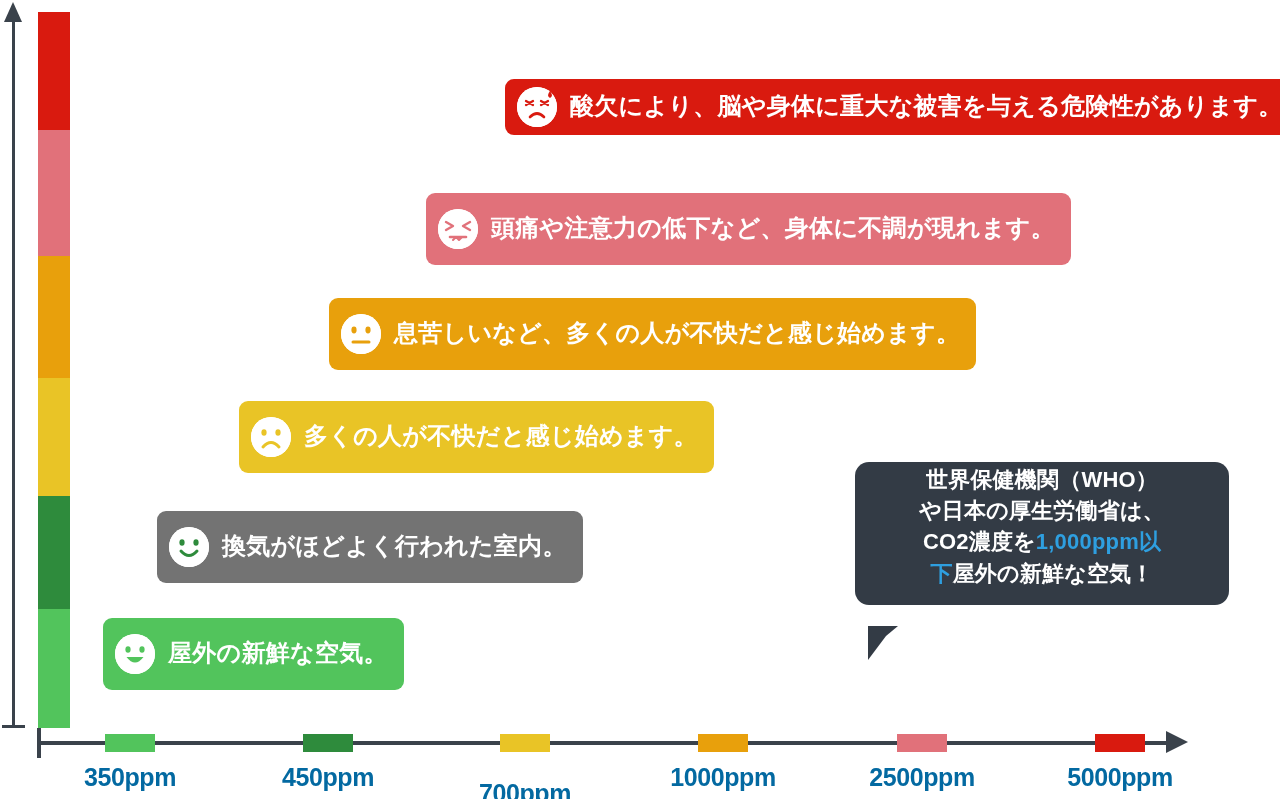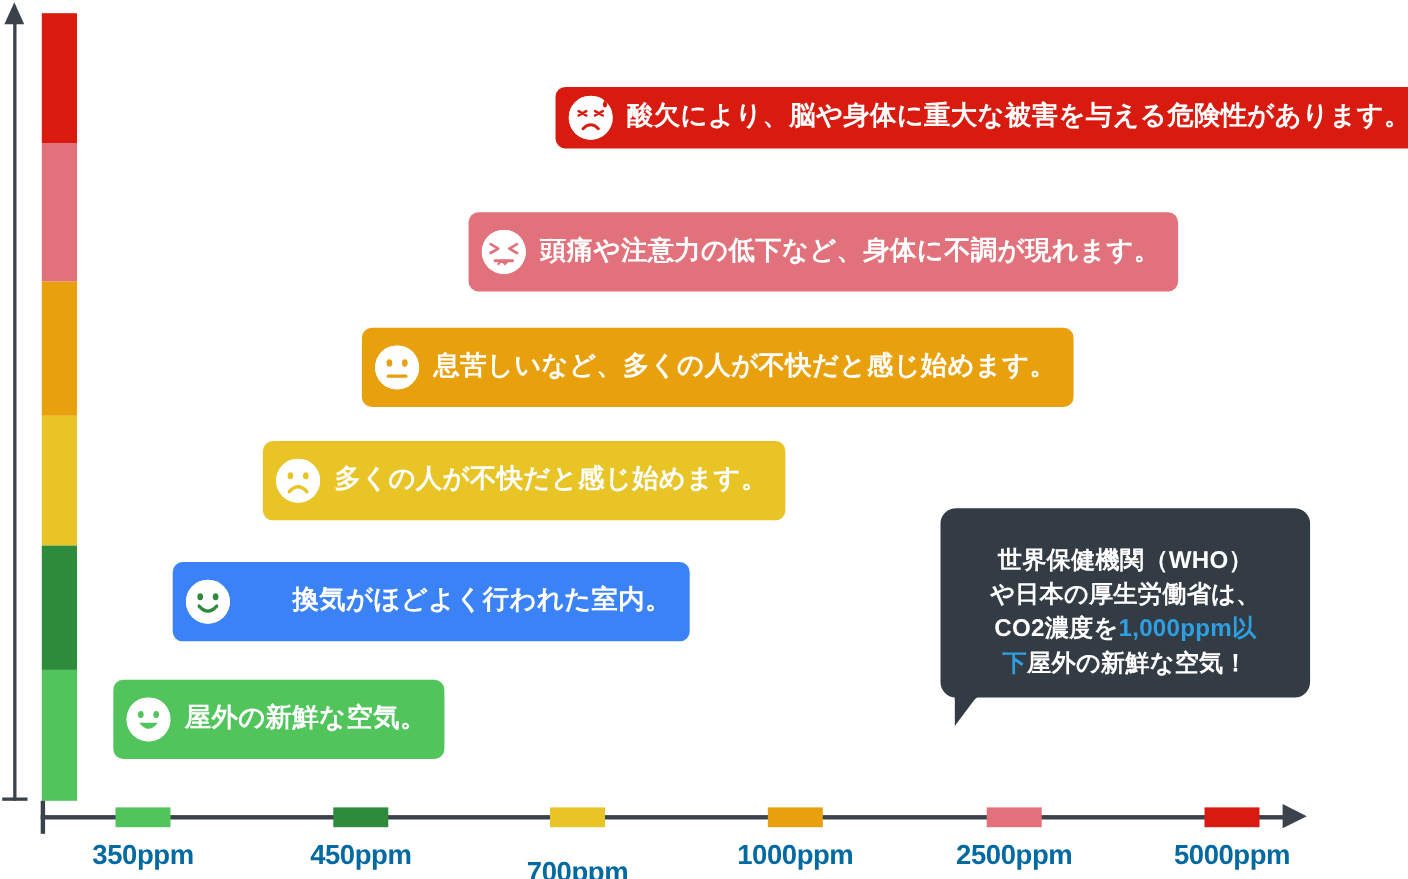--- a/index.html
+++ b/index.html
@@ -109,24 +109,24 @@
     flex: 0 0 40px;
     margin-right: 13px;
     position: relative;
   }
   .face svg { display: block; width: 40px; height: 40px; }
 
   
   .callout {
     position: absolute;
     left: 855px; top: 462px;
-    width: 336px;
+    width: 374px;
     background: #333b45;
     border-radius: 14px;
-    padding: 31px 18px 16px;
+    padding: 2px 18px 16px;
   }
   .callout-line {
     font-size: 22px;
     font-weight: bold;
     color: #ffffff;
     text-align: center;
     line-height: 1.42;
     letter-spacing: 0.2px;
     white-space: nowrap;
   }
@@ -202,21 +202,21 @@
       <svg viewBox="0 0 40 40">
         <circle cx="20" cy="20" r="20" fill="#ffffff"></circle>
         <ellipse cx="13" cy="15.5" rx="2.6" ry="3.2" fill="#e9c426"></ellipse>
         <ellipse cx="27" cy="15.5" rx="2.6" ry="3.2" fill="#e9c426"></ellipse>
         <path d="M12 30 q8 -9 16 0" stroke="#e9c426" stroke-width="3" fill="none" stroke-linecap="round"></path>
       </svg>
     </span>
     <span class="pill-text">多くの人が不快だと感じ始めます。</span>
   </div>
 
-  <div class="pill" style="left:157px; top:511px; background:#3b82f6;gap:44px;">
+  <div class="pill" style="left:157px; top:511px; background:#737373;">
     <span class="face">
       <svg viewBox="0 0 40 40">
         <circle cx="20" cy="20" r="20" fill="#ffffff"></circle>
         <ellipse cx="13" cy="15.5" rx="2.6" ry="3.2" fill="#2e8b3c"></ellipse>
         <ellipse cx="27" cy="15.5" rx="2.6" ry="3.2" fill="#2e8b3c"></ellipse>
         <path d="M12 24 q8 9 16 0" stroke="#2e8b3c" stroke-width="3" fill="none" stroke-linecap="round"></path>
       </svg>
     </span>
     <span class="pill-text">換気がほどよく行われた室内。</span>
   </div>

